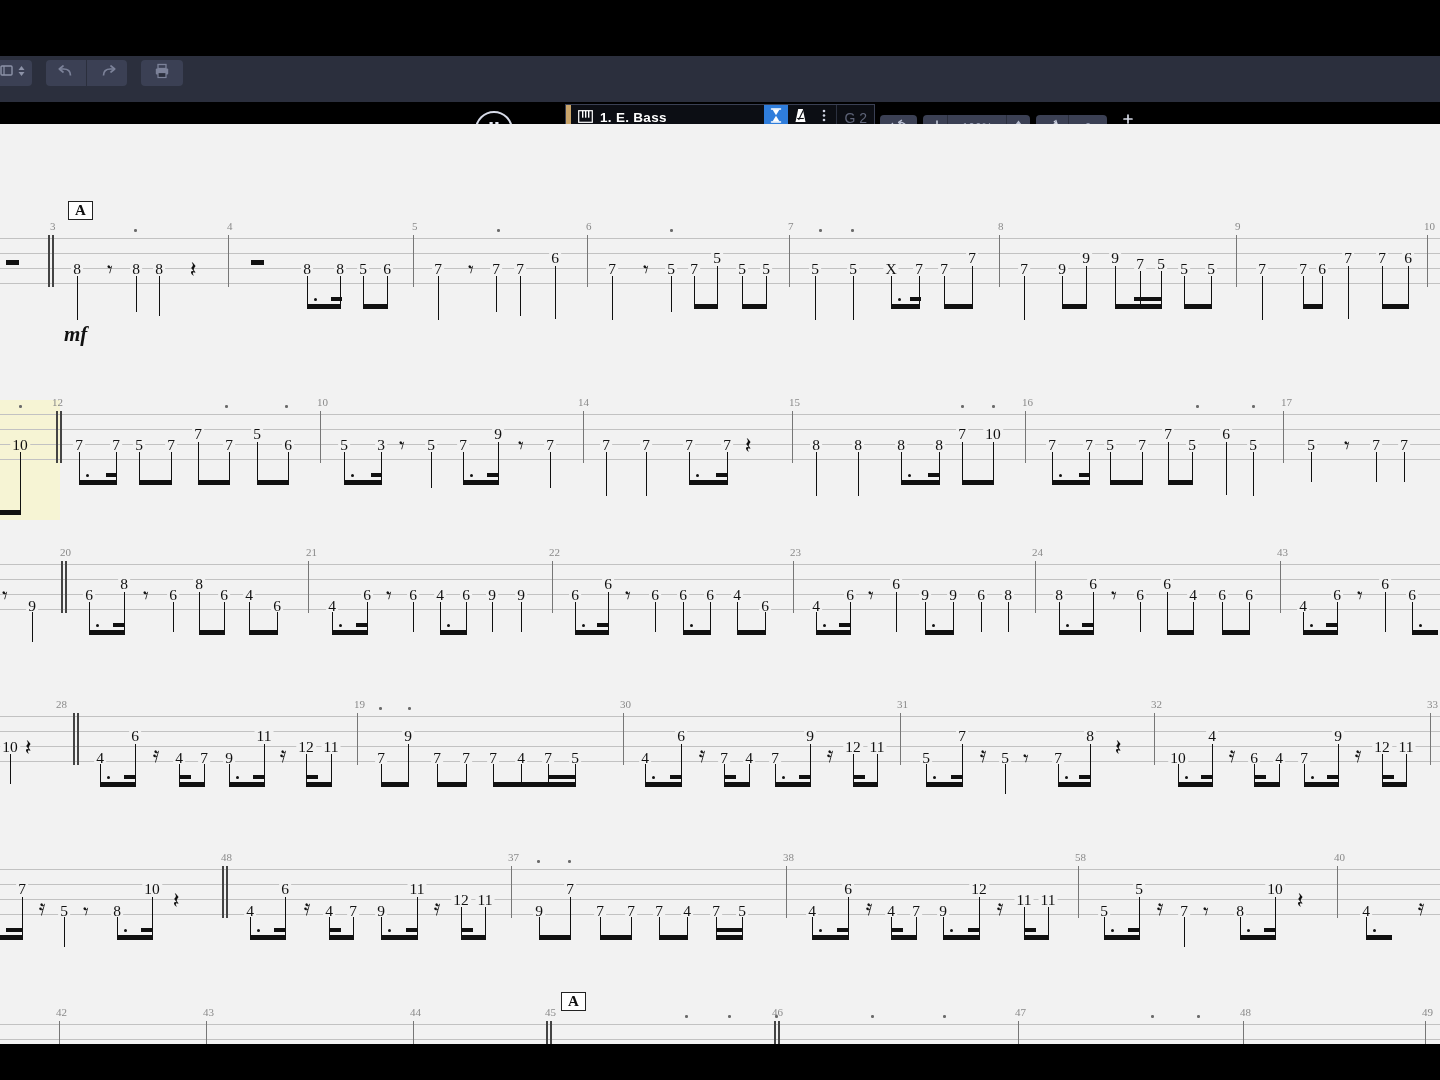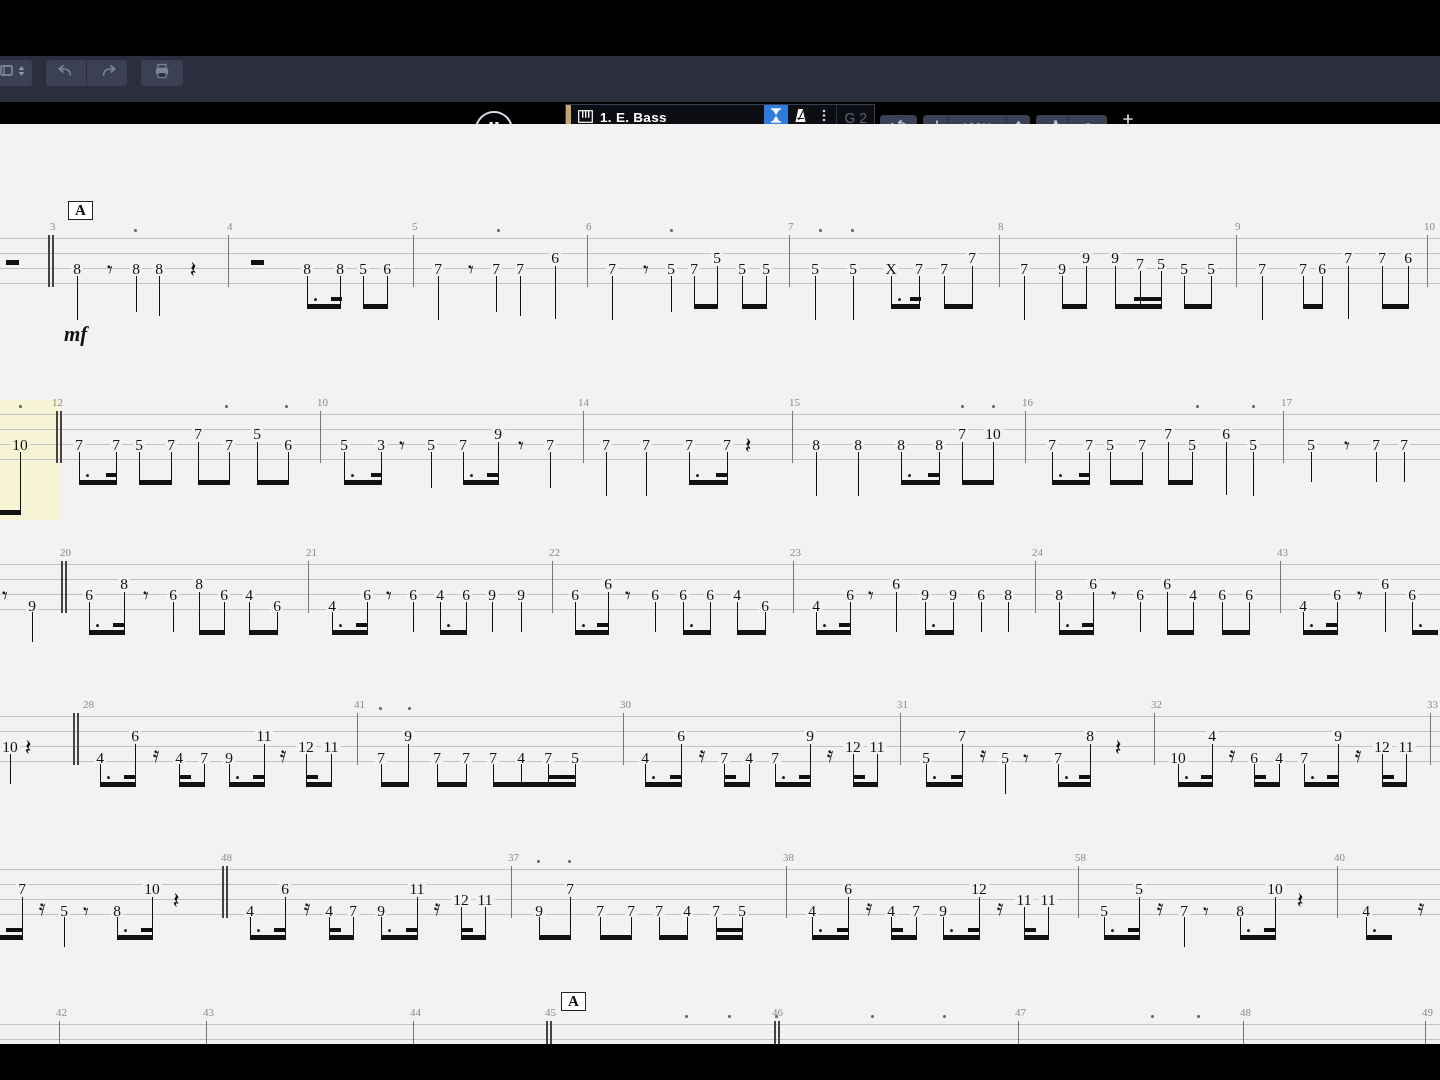--- a/index.html
+++ b/index.html
@@ -791,23 +791,23 @@
       </div>
 
       <div class="fret" style="left:10px;top:31px;">10</div>
       <div class="stem" style="left:10px;top:38px;height:30px;"></div>
       <div class="rest" style="left:28px;top:31px;">𝄽</div>
 
       <div class="dblbar" style="left:73px;top:-3px;height:52px;">
           <i></i>
           <i></i>
         </div>
-      <div class="mnum" style="left:83px;top:-18px;">28</div>
+      <div class="mnum" style="left:56px;top:-18px;">28</div>
       <div class="bar" style="left:357px;top:-3px;height:52px;"></div>
-      <div class="mnum" style="left:354px;top:-18px;">41</div>
+      <div class="mnum" style="left:354px;top:-18px;">19</div>
       <div class="bar" style="left:623px;top:-3px;height:52px;"></div>
       <div class="mnum" style="left:620px;top:-18px;">30</div>
       <div class="bar" style="left:900px;top:-3px;height:52px;"></div>
       <div class="mnum" style="left:897px;top:-18px;">31</div>
       <div class="bar" style="left:1154px;top:-3px;height:52px;"></div>
       <div class="mnum" style="left:1151px;top:-18px;">32</div>
       <div class="bar" style="left:1430px;top:-3px;height:52px;"></div>
       <div class="mnum" style="left:1427px;top:-18px;">33</div>
 
       <div class="fret" style="left:100px;top:42px;">4</div>

